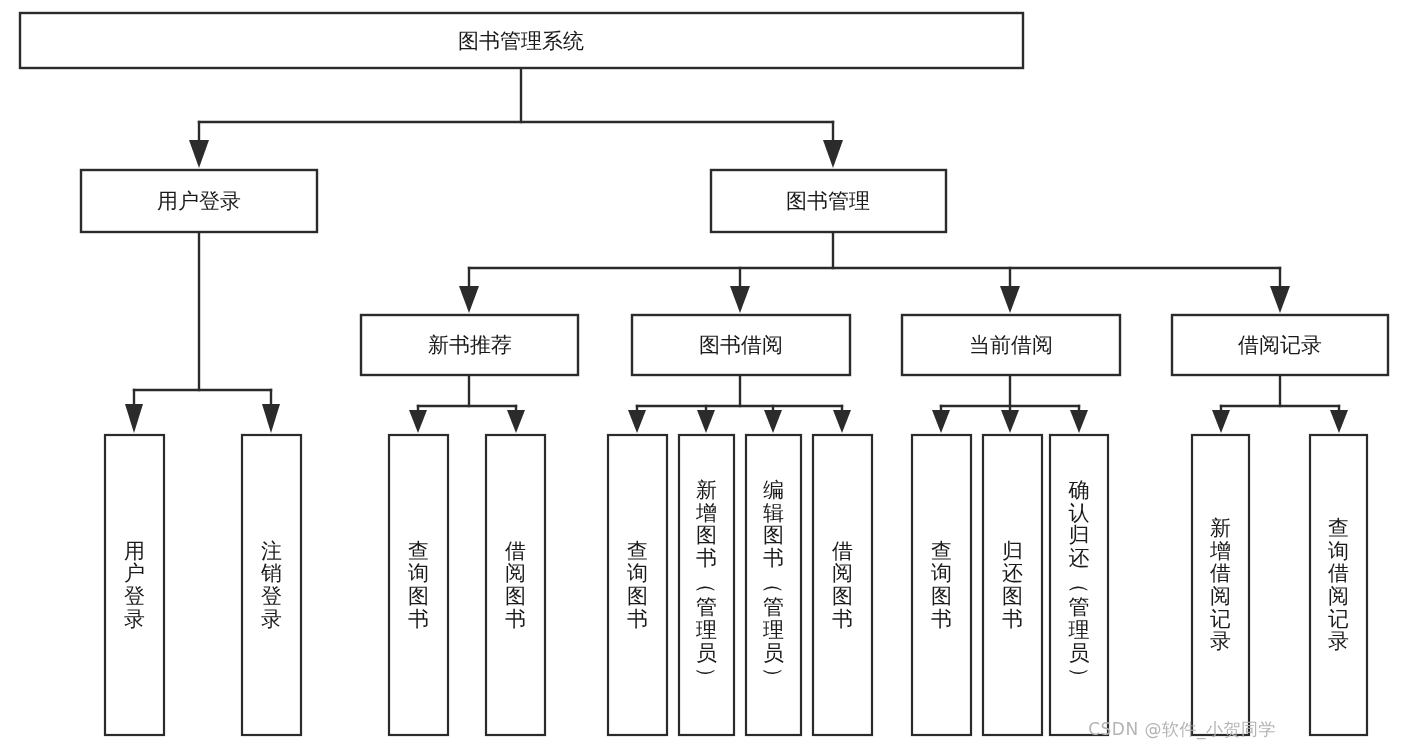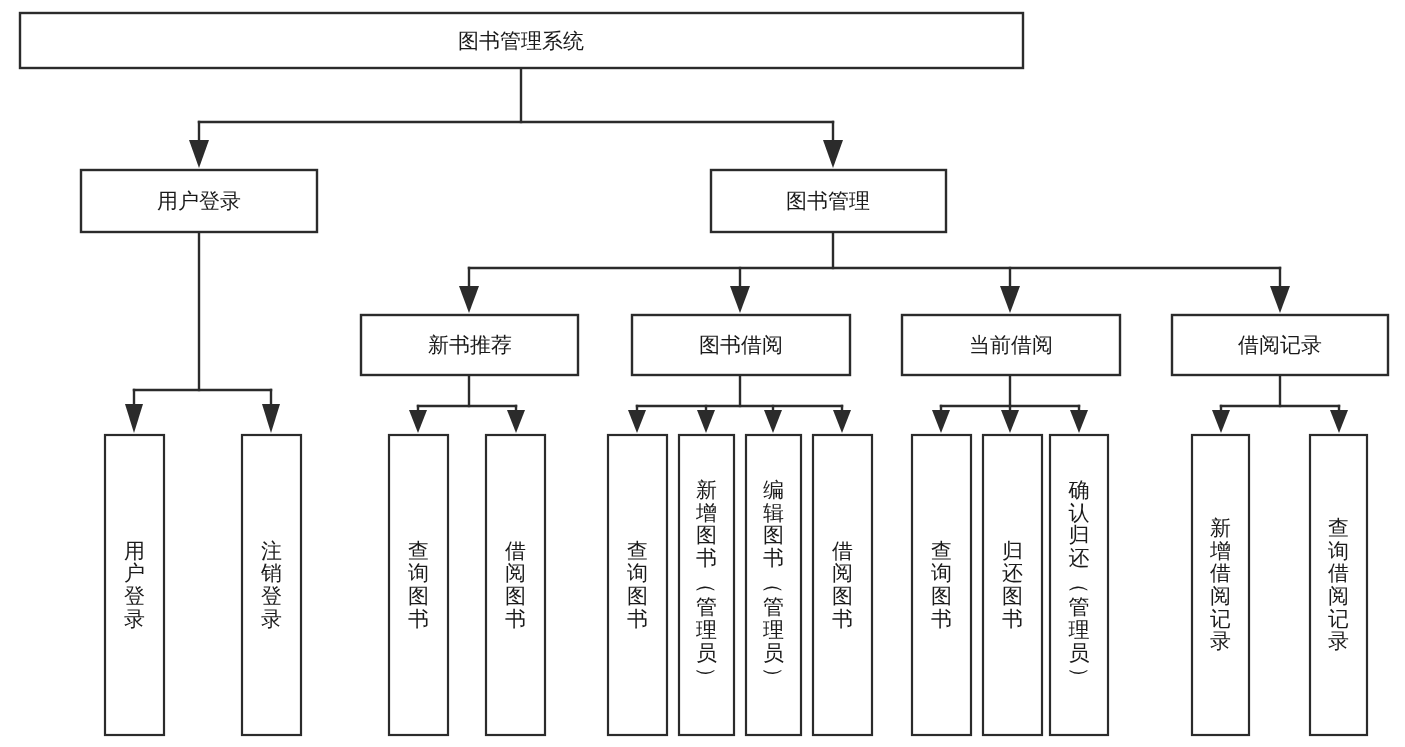--- a/index.html
+++ b/index.html
@@ -296,14 +296,15 @@
     </div>
   <div class="vert-text-wrap" style="left:1310px; top:435px; width:57px; height:300px;">
       <span>查</span>
       <span>询</span>
       <span>借</span>
       <span>阅</span>
       <span>记</span>
       <span>录</span>
     </div>
 
+  <div class="watermark">CSDN @软件_小贺同学</div>
 
 </div>
 
 </body></html>

